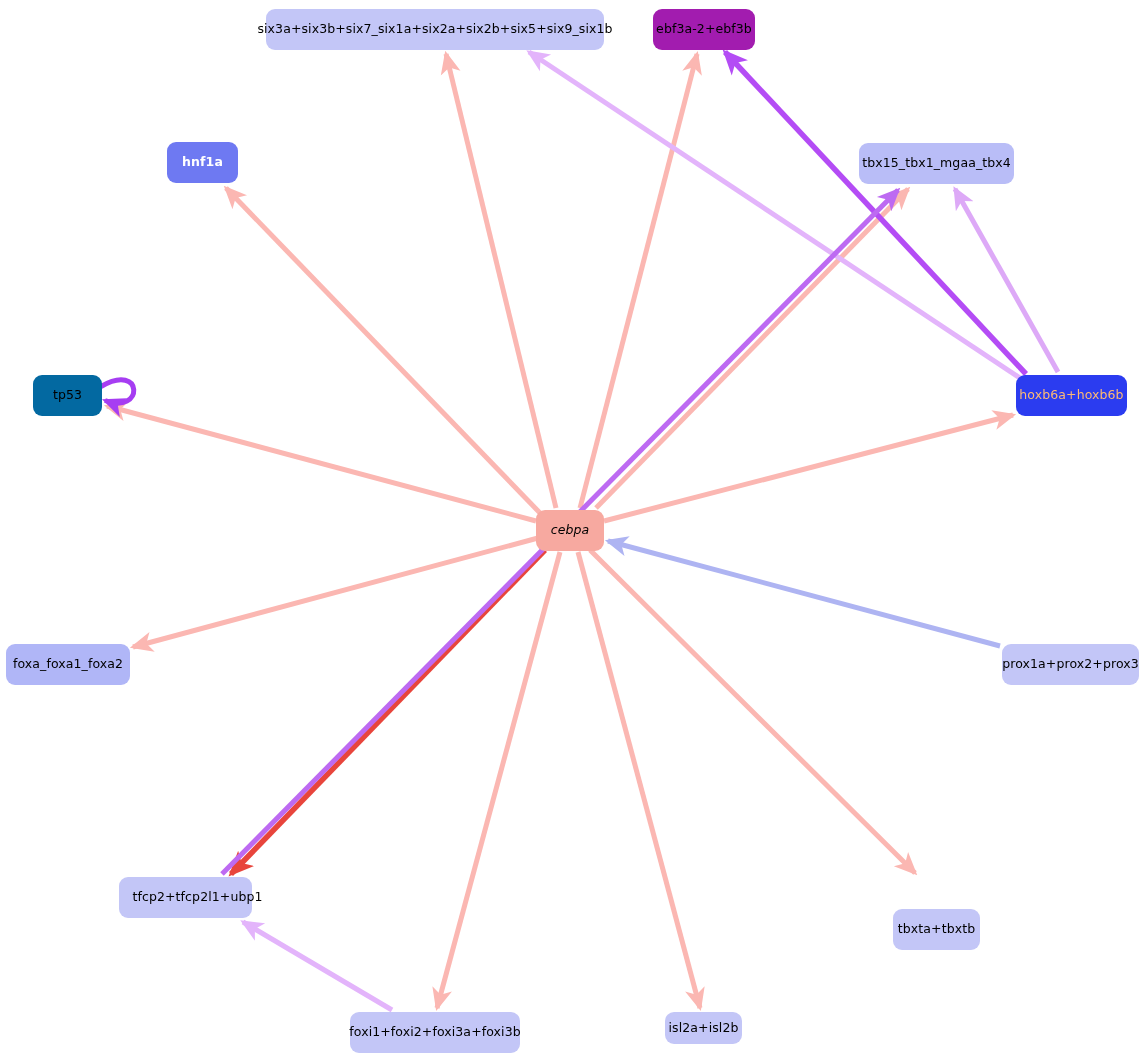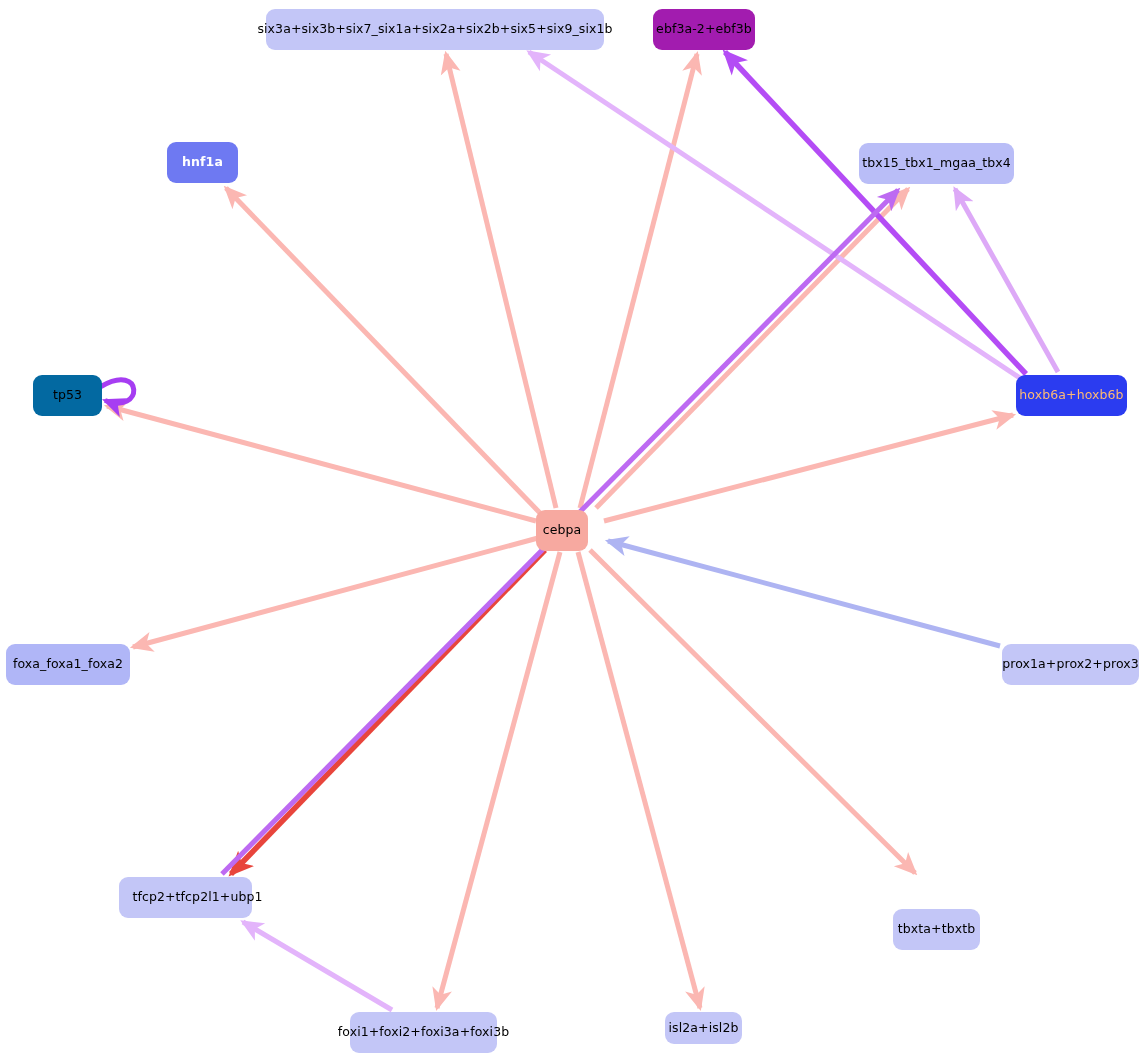--- a/index.html
+++ b/index.html
@@ -107,36 +107,36 @@
       </div>
       <div class="node" style="left: 167px; top: 142px; width: 71px; height: 41px; background: rgb(110, 121, 242); color: rgb(255, 255, 255); font-size: 12.5px; font-weight: bold;">
         <span class="node-label">hnf1a</span>
       </div>
       <div class="node" style="left: 33px; top: 375px; width: 69px; height: 41px; background: #0369a1; color: rgb(0, 0, 0); font-size: 12.5px;">
         <span class="node-label">tp53</span>
       </div>
       <div class="node" style="left: 1016px; top: 375px; width: 111px; height: 41px; background: rgb(43, 60, 240); color: #fdba74; font-size: 12.5px;">
         <span class="node-label">hoxb6a+hoxb6b</span>
       </div>
-      <div class="node" style="left: 536px; top: 510px; width: 52px; height: 41px; background: rgb(247, 169, 160); color: rgb(0, 0, 0); font-size: 12.5px;">
+      <div class="node" style="left: 536px; top: 510px; width: 68px; height: 41px; background: rgb(247, 169, 160); color: rgb(0, 0, 0); font-size: 12.5px; font-style: italic;">
         <span class="node-label">cebpa</span>
       </div>
       <div class="node" style="left: 6px; top: 644px; width: 124px; height: 41px; background: rgb(176, 182, 247); color: rgb(0, 0, 0); font-size: 12.5px;">
         <span class="node-label">foxa_foxa1_foxa2</span>
       </div>
       <div class="node" style="left: 1002px; top: 644px; width: 137px; height: 41px; background: rgb(195, 198, 247); color: rgb(0, 0, 0); font-size: 12.5px;">
         <span class="node-label">prox1a+prox2+prox3</span>
       </div>
       <div class="node" style="left: 119px; top: 877px; width: 133px; height: 41px; background: rgb(195, 198, 247); color: rgb(0, 0, 0); font-size: 12.5px; padding-left: 24px;">
         <span class="node-label">tfcp2+tfcp2l1+ubp1</span>
       </div>
       <div class="node" style="left: 893px; top: 877px; width: 87px; height: 41px; background: rgb(195, 198, 247); color: rgb(0, 0, 0); font-size: 12.5px; margin-top: 32px;">
         <span class="node-label">tbxta+tbxtb</span>
       </div>
-      <div class="node" style="left: 350px; top: 1012px; width: 147px; height: 41px; background: rgb(195, 198, 247); color: rgb(0, 0, 0); font-size: 12.5px;">
+      <div class="node" style="left: 350px; top: 1012px; width: 170px; height: 41px; background: rgb(195, 198, 247); color: rgb(0, 0, 0); font-size: 12.5px;">
         <span class="node-label">foxi1+foxi2+foxi3a+foxi3b</span>
       </div>
       <div class="node" style="left: 665px; top: 1012px; width: 77px; height: 32px; background: rgb(195, 198, 247); color: rgb(0, 0, 0); font-size: 12.5px; text-align: center;">
         <span class="node-label">isl2a+isl2b</span>
       </div>
     </div>
 
 </div>
 
 </body></html>

